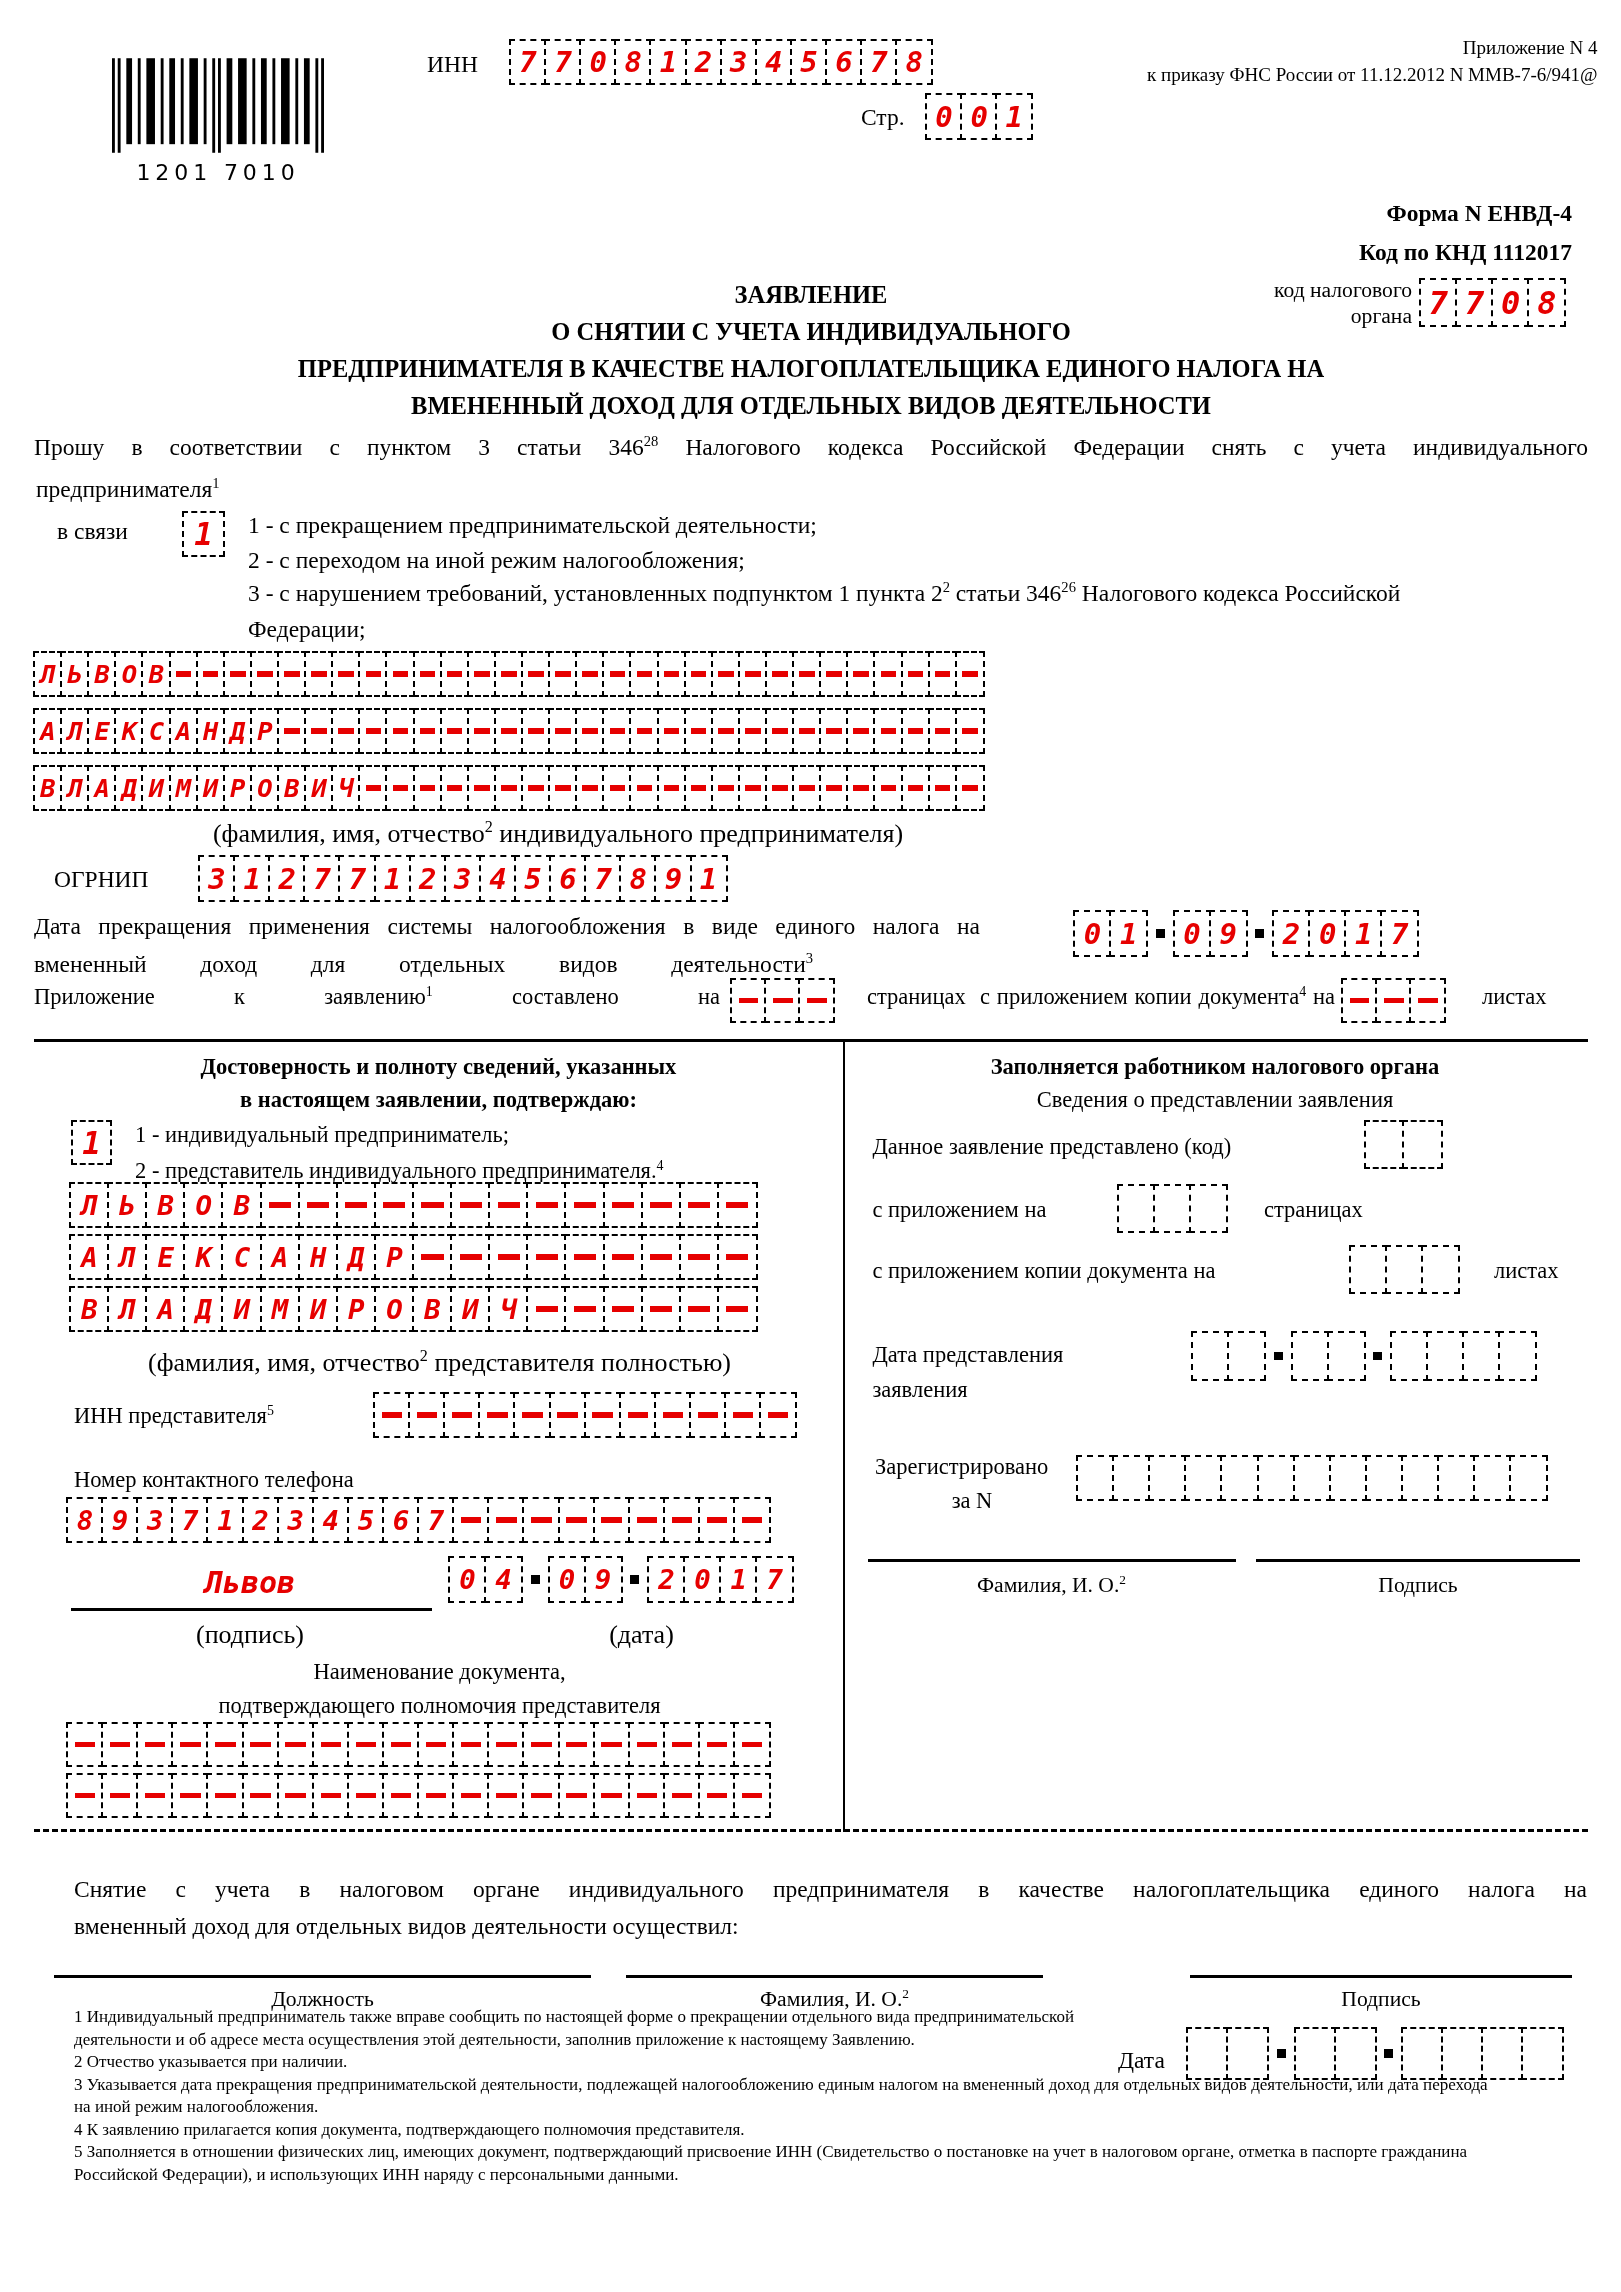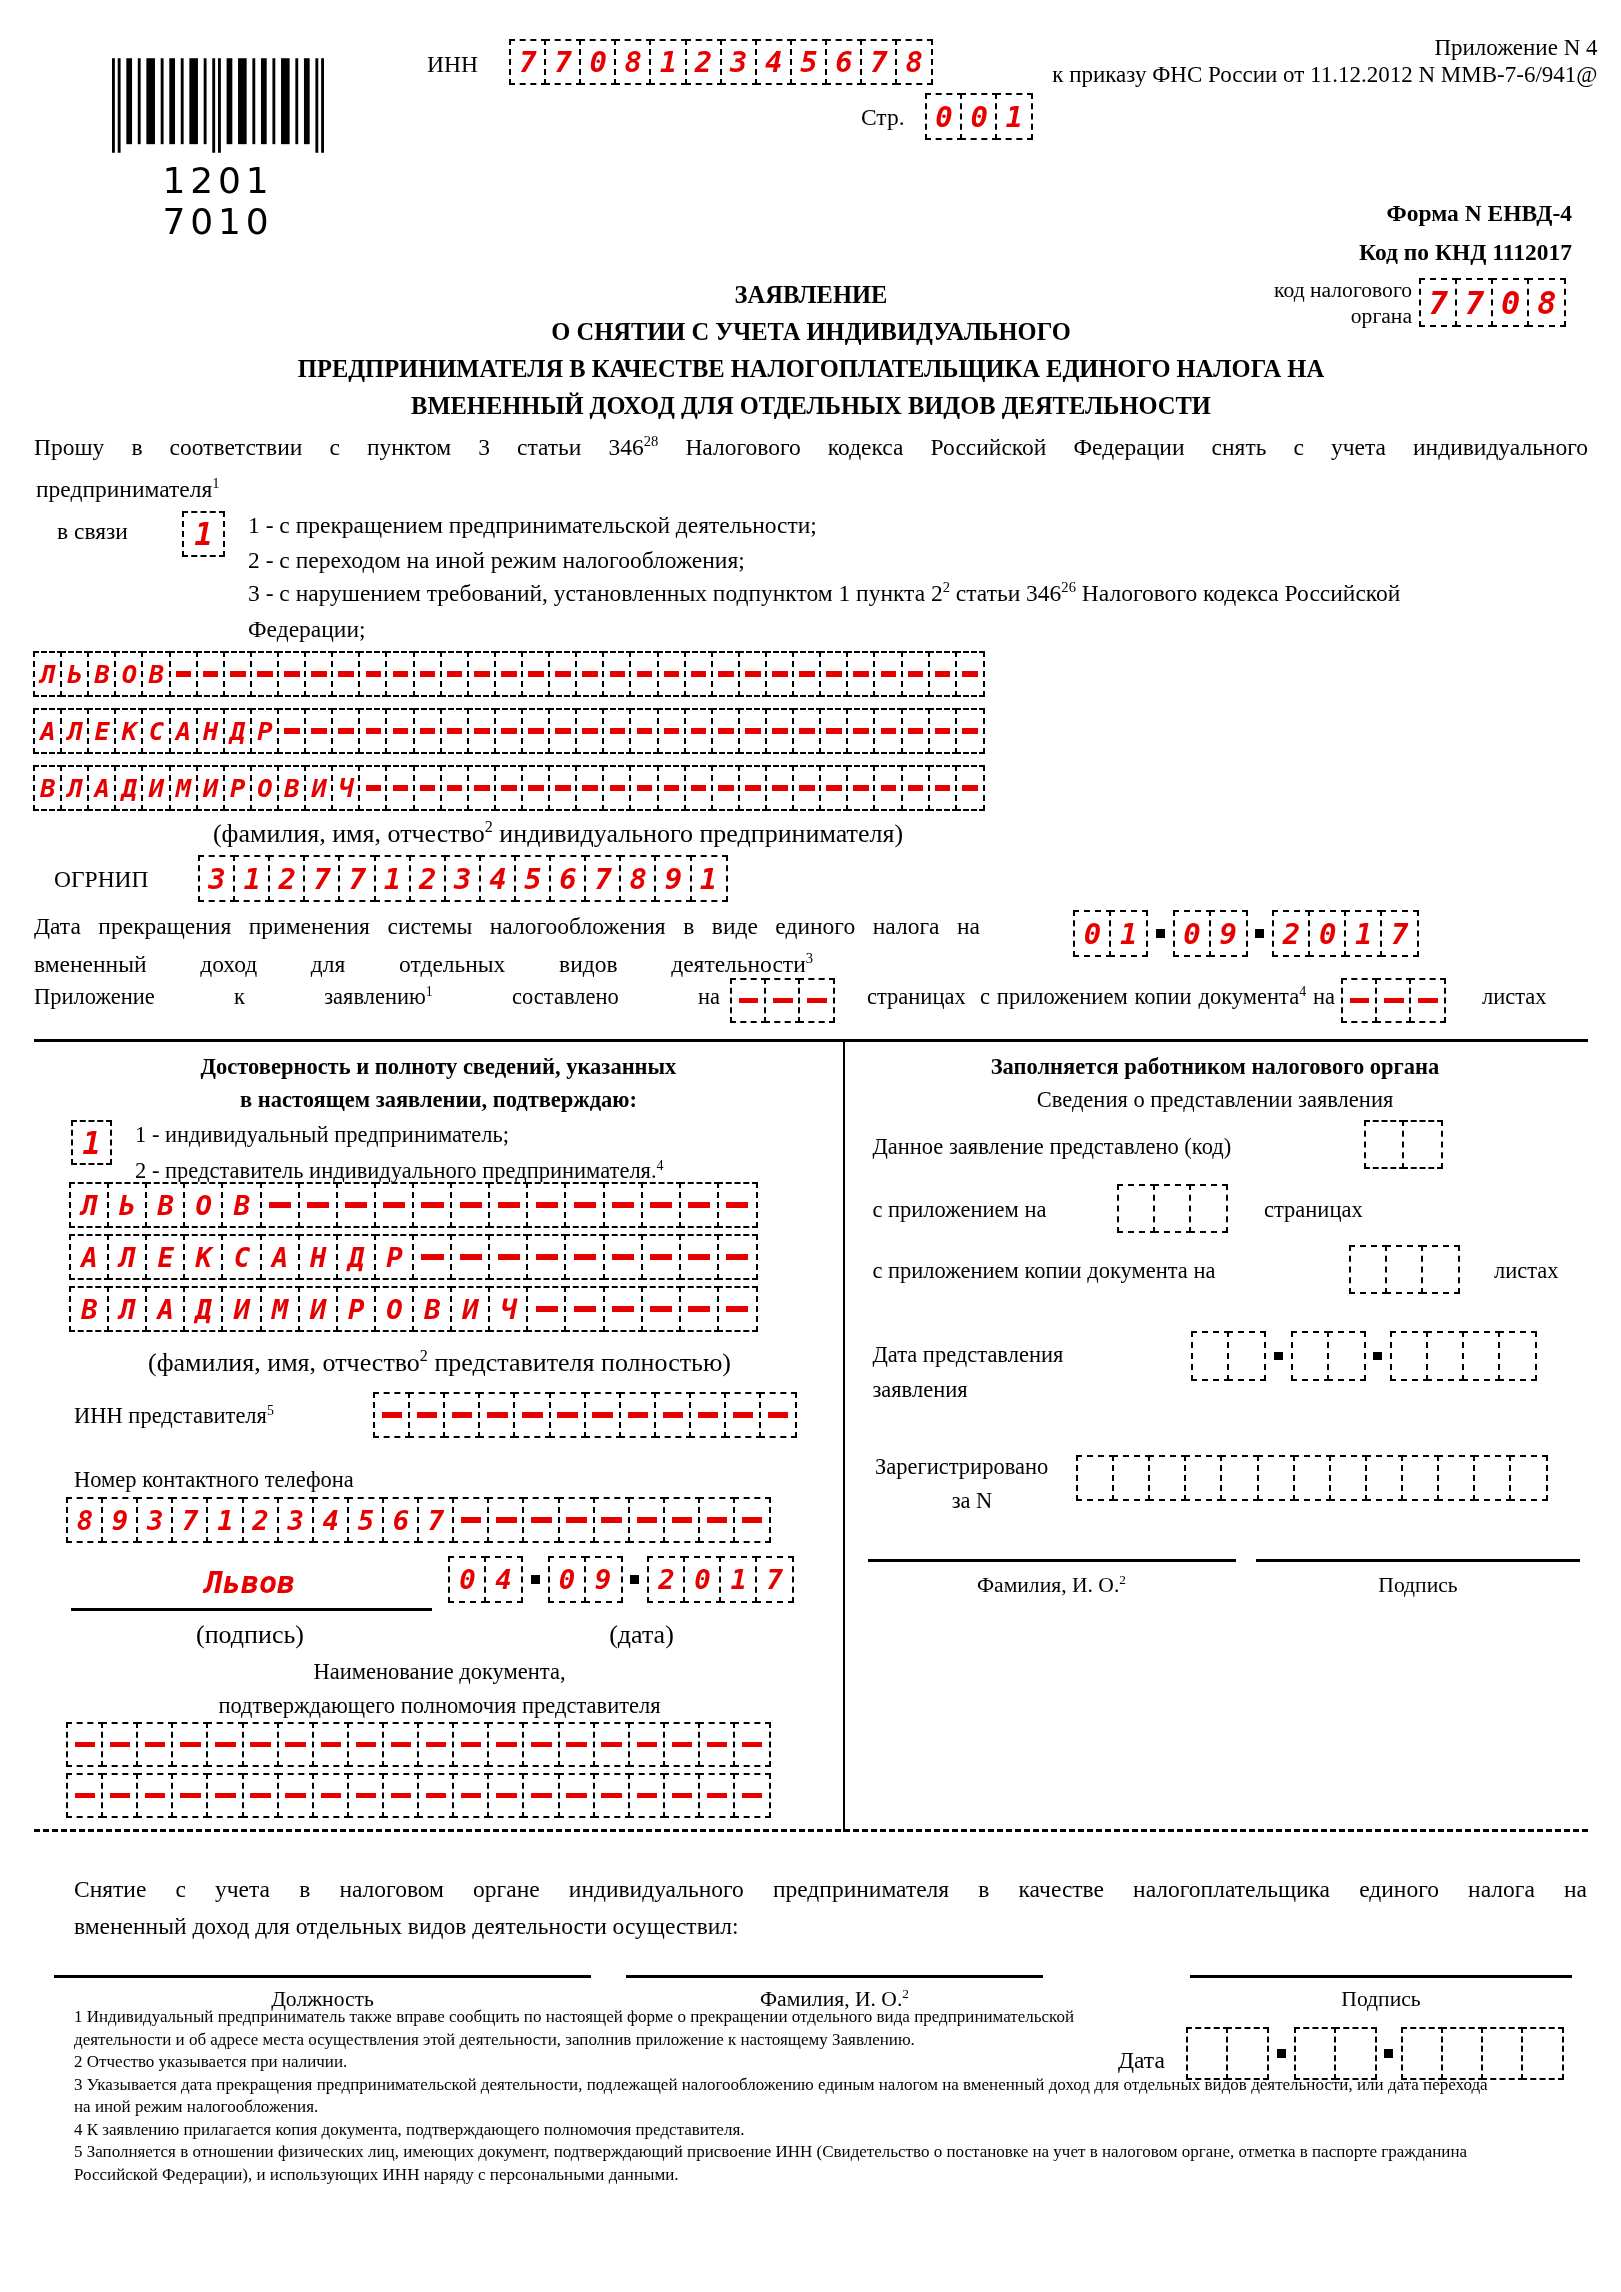--- a/index.html
+++ b/index.html
@@ -2,21 +2,21 @@
 <html style="--accent: #e60000;"><head>
 <meta charset="utf-8">
 <style>
   html,body{margin:0;padding:0;background:#9a9a9a;}
   .page{position:relative;width:1621px;height:2293px;background:#ffffff;
         font-family:"Liberation Serif",serif;color:#000;overflow:hidden;}
   .abs{position:absolute;}
   .b{font-weight:bold;}
   .c{text-align:center;}
   .tr{text-align:right;}
-  .fs19{font-size:23px;line-height:26.5px;}
+  .fs19{font-size:19px;line-height:26.5px;}
   .fs20{font-size:26px;}
   .fs22{font-size:21.6px;}
   .fs23{font-size:22.5px;}
   .fs24{font-size:23.5px;}
   .ttl{font-size:24.5px;font-weight:bold;line-height:37px;text-align:center;}
   .jl{text-align:justify;text-align-last:justify;display:block;}
   sup{font-size:0.62em;line-height:0;vertical-align:super;}
   
   .cells{display:inline-flex;}
   .cell{box-sizing:border-box;flex:0 0 var(--cw,39px);width:var(--cw,39px);height:var(--ch,47px);
@@ -28,21 +28,21 @@
   .bar{width:60%;height:5.9px;background:var(--accent,#e60000);}
   .dgroup{display:inline-flex;align-items:center;}
   .dsep{width:8.8px;height:8.8px;background:#000;margin:0 7.8px;}
   .line{border-top:3.9px solid #000;height:0;}
   .mid{border-top:3.9px solid #000;}
   .mid-left{position:absolute;left:0;top:0;width:809px;height:100%;}
   .mid-right{position:absolute;left:809px;top:0;width:745px;height:100%;border-left:2.9px solid #000;box-sizing:border-box;padding-left:28px;}
   .dashdiv{border-top:3.9px dashed #000;height:0;}
   .sig{color:var(--accent,#e60000);font-family:"DejaVu Sans Mono",monospace;font-weight:bold;font-style:italic;font-size:30px;}
   .fn{font-size:17px;line-height:22.5px;white-space:nowrap;}
-  .bclabel{font-family:"DejaVu Sans",sans-serif;font-size:36px;letter-spacing:4.9px;text-align:center;margin-top:2px;}
+  .bclabel{font-family:"DejaVu Sans",sans-serif;font-size:22px;letter-spacing:4.9px;text-align:center;margin-top:2px;}
 </style>
 </head>
 <body>
 
 <div class="page">
 
   <div class="abs" style="left:112px;top:57px;width:212px;">
     <svg width="212" height="97" viewBox="0 0 222 99">
       <rect x="0" y="0" width="3" height="99" fill="#000"></rect>
         <rect x="6" y="0" width="3" height="99" fill="#000"></rect>

